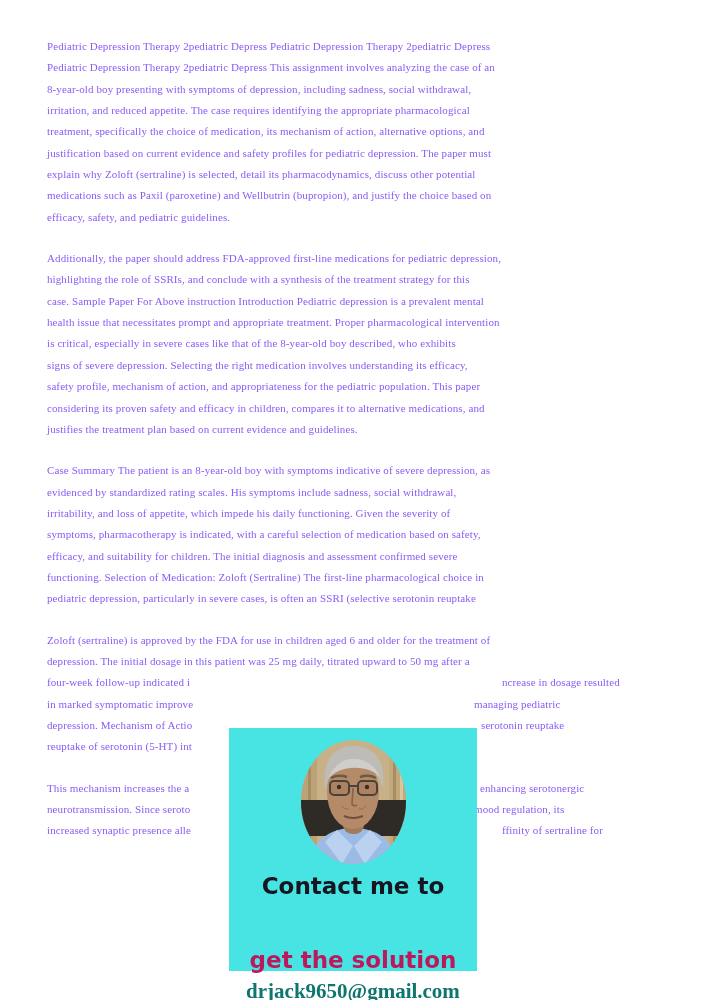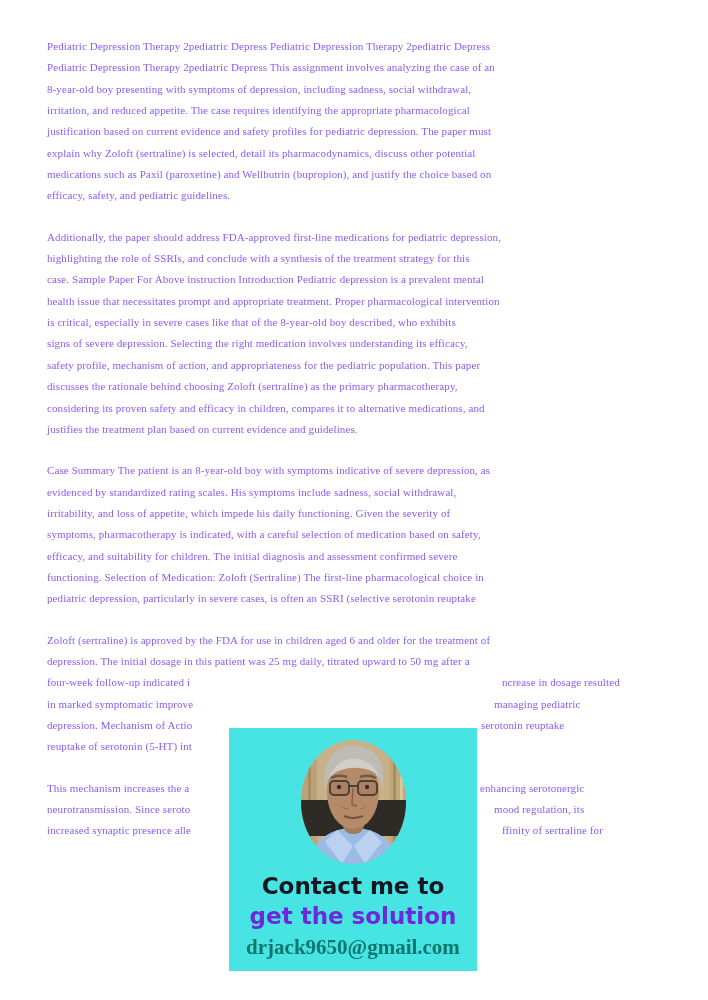--- a/index.html
+++ b/index.html
@@ -20,21 +20,21 @@
   .para { margin: 0 0 20px 0; }
   .line {
     white-space: nowrap;
     line-height: 21.35px;
     letter-spacing: 0.1px;
   }
   .split { position: relative; }
   .rfrag { position: absolute; top: 0; white-space: nowrap; }
   
   .r431 { left: 455px; }
-  .r427 { left: 447px; }
+  .r427 { left: 427px; }
   .r433 { left: 433px; }
   .r434 { left: 434px; }
   .r435 { left: 435px; }
 
   .overlay {
     position: absolute;
     left: 229px; top: 728px;
     width: 248px; height: 243px;
     background: #47E4E3;
     text-align: center;
@@ -66,35 +66,35 @@
 </head>
 <body>
 
 <div class="doc">
 
   <div class="para">
     <div class="line">Pediatric Depression Therapy 2pediatric Depress Pediatric Depression Therapy 2pediatric Depress</div>
     <div class="line">Pediatric Depression Therapy 2pediatric Depress This assignment involves analyzing the case of an</div>
     <div class="line">8-year-old boy presenting with symptoms of depression, including sadness, social withdrawal,</div>
     <div class="line">irritation, and reduced appetite. The case requires identifying the appropriate pharmacological</div>
+    <div class="line">treatment, specifically the choice of medication, its mechanism of action, alternative options, and</div>
     <div class="line">justification based on current evidence and safety profiles for pediatric depression. The paper must</div>
     <div class="line">explain why Zoloft (sertraline) is selected, detail its pharmacodynamics, discuss other potential</div>
     <div class="line">medications such as Paxil (paroxetine) and Wellbutrin (bupropion), and justify the choice based on</div>
     <div class="line">efficacy, safety, and pediatric guidelines.</div>
   </div>
 
   <div class="para">
     <div class="line">Additionally, the paper should address FDA-approved first-line medications for pediatric depression,</div>
     <div class="line">highlighting the role of SSRIs, and conclude with a synthesis of the treatment strategy for this</div>
     <div class="line">case. Sample Paper For Above instruction Introduction Pediatric depression is a prevalent mental</div>
     <div class="line">health issue that necessitates prompt and appropriate treatment. Proper pharmacological intervention</div>
     <div class="line">is critical, especially in severe cases like that of the 8-year-old boy described, who exhibits</div>
     <div class="line">signs of severe depression. Selecting the right medication involves understanding its efficacy,</div>
     <div class="line">safety profile, mechanism of action, and appropriateness for the pediatric population. This paper</div>
-    <div class="line">discusses the rationale behind choosing Zoloft (sertraline) as the primary pharmacotherapy,</div>
     <div class="line">considering its proven safety and efficacy in children, compares it to alternative medications, and</div>
     <div class="line">justifies the treatment plan based on current evidence and guidelines.</div>
   </div>
 
   <div class="para">
     <div class="line">Case Summary The patient is an 8-year-old boy with symptoms indicative of severe depression, as</div>
     <div class="line">evidenced by standardized rating scales. His symptoms include sadness, social withdrawal,</div>
     <div class="line">irritability, and loss of appetite, which impede his daily functioning. Given the severity of</div>
     <div class="line">symptoms, pharmacotherapy is indicated, with a careful selection of medication based on safety,</div>
     <div class="line">efficacy, and suitability for children. The initial diagnosis and assessment confirmed severe</div>
@@ -171,15 +171,15 @@
         <circle cx="38" cy="47" r="2.2" fill="#3a2e24"></circle>
         <circle cx="66" cy="47" r="2.2" fill="#3a2e24"></circle>
         <path d="M52,48 L51,64 Q53,67 56,65" stroke="#8a6146" stroke-width="1.6" fill="none"></path>
         <path d="M43,76 Q52,80 62,76" stroke="#74503a" stroke-width="2" fill="none"></path>
         <path d="M40,66 Q44,70 48,69" stroke="#9a6f51" stroke-width="1" fill="none"></path>
         <path d="M65,66 Q62,70 58,69" stroke="#9a6f51" stroke-width="1" fill="none"></path>
       </g>
     </svg>
   </div>
   <div class="contact-line first" style="color: rgb(21, 22, 31);">Contact me to</div>
-  <div class="contact-line" style="color: #6d28d9;">get the solution</div>
+  <div class="contact-line" style="color: #be185d; margin-top: 44px;">get the solution</div>
   <div class="email-line">drjack9650@gmail.com</div>
 </div>
 
 </body></html>

